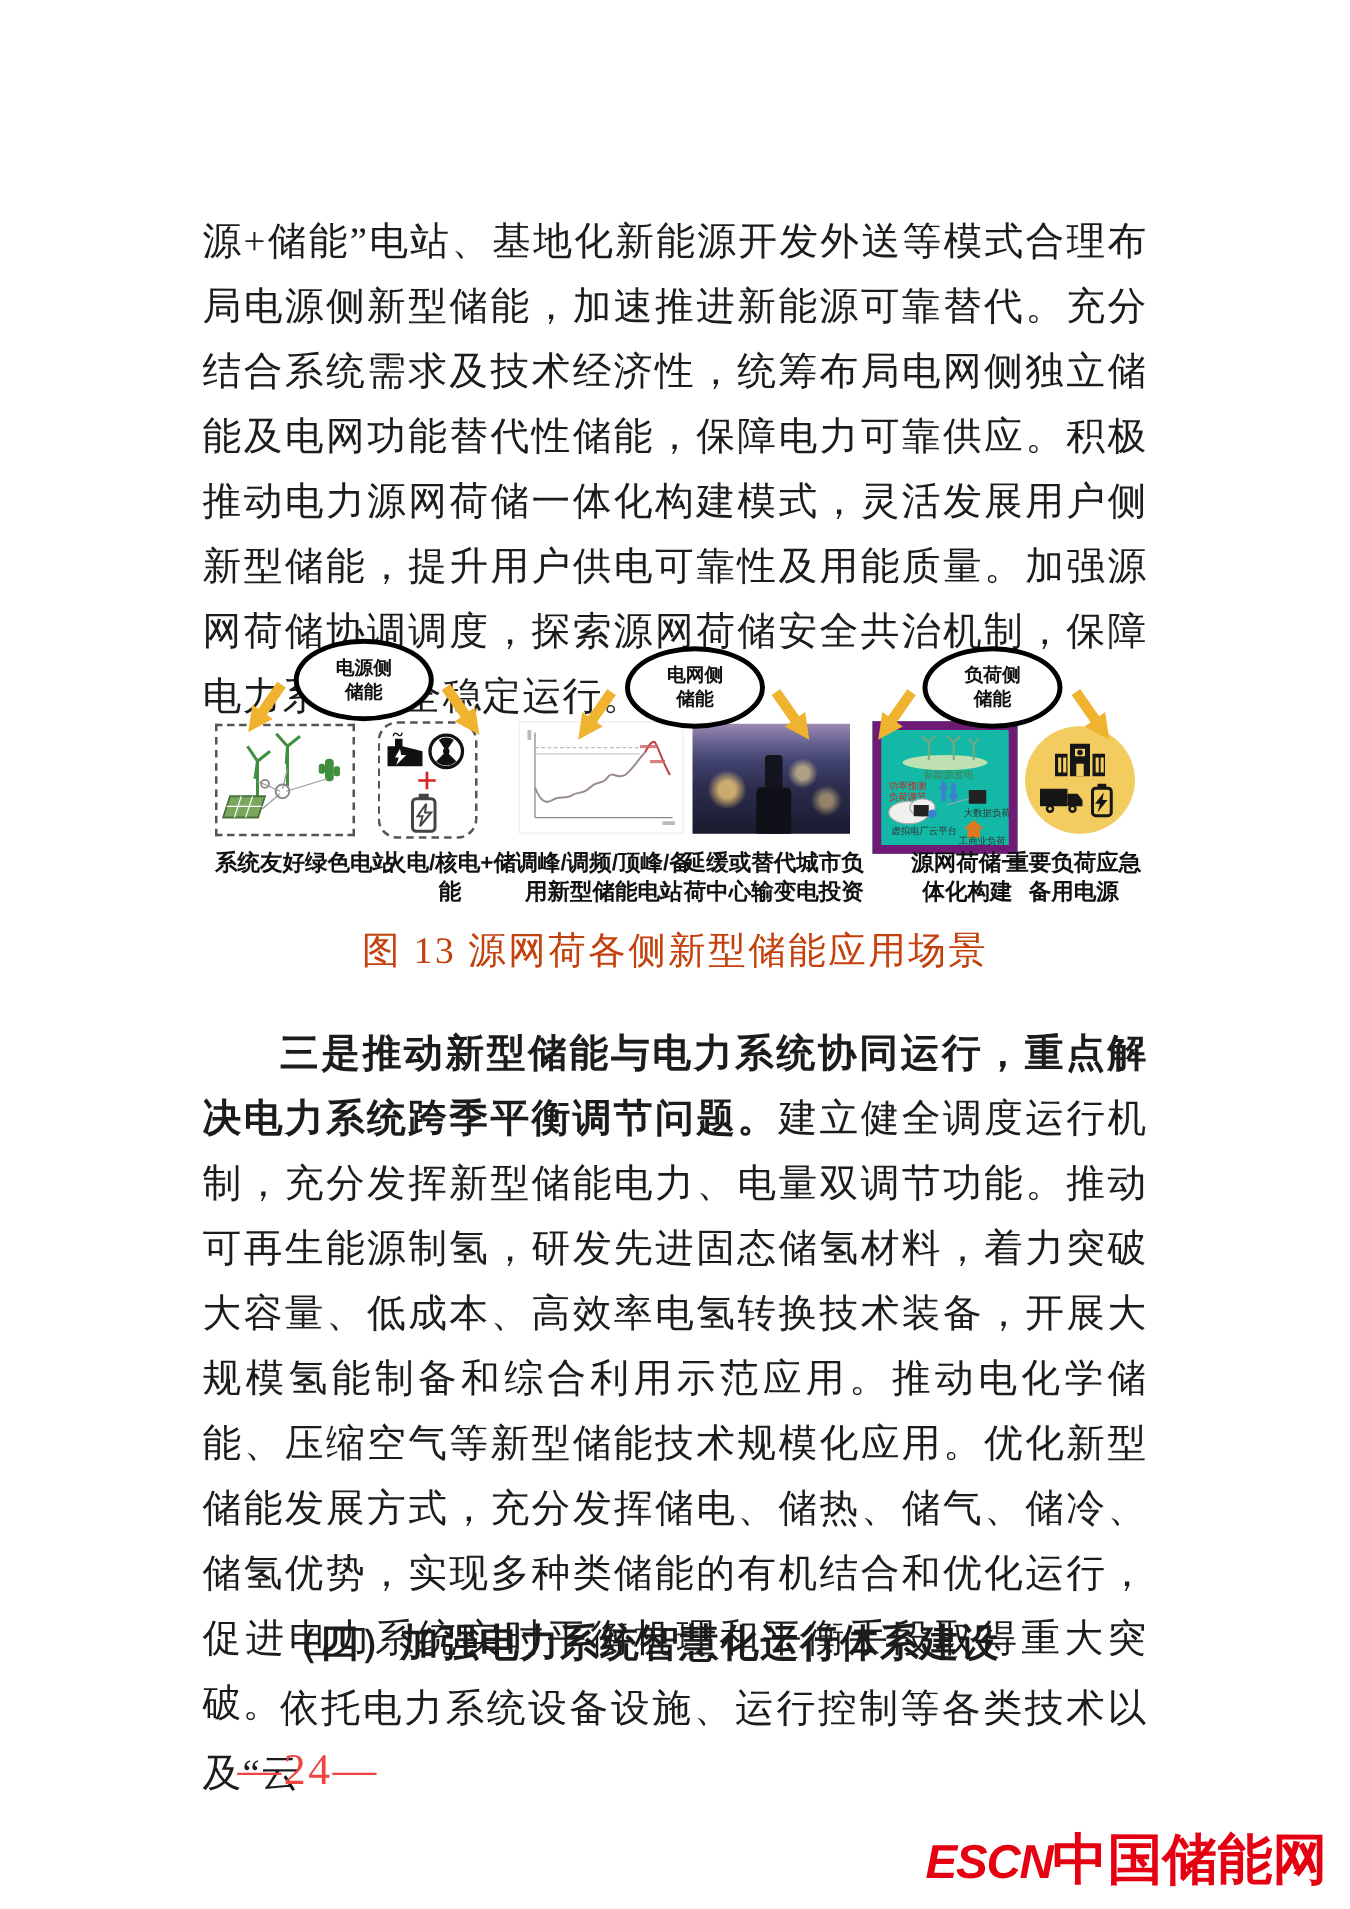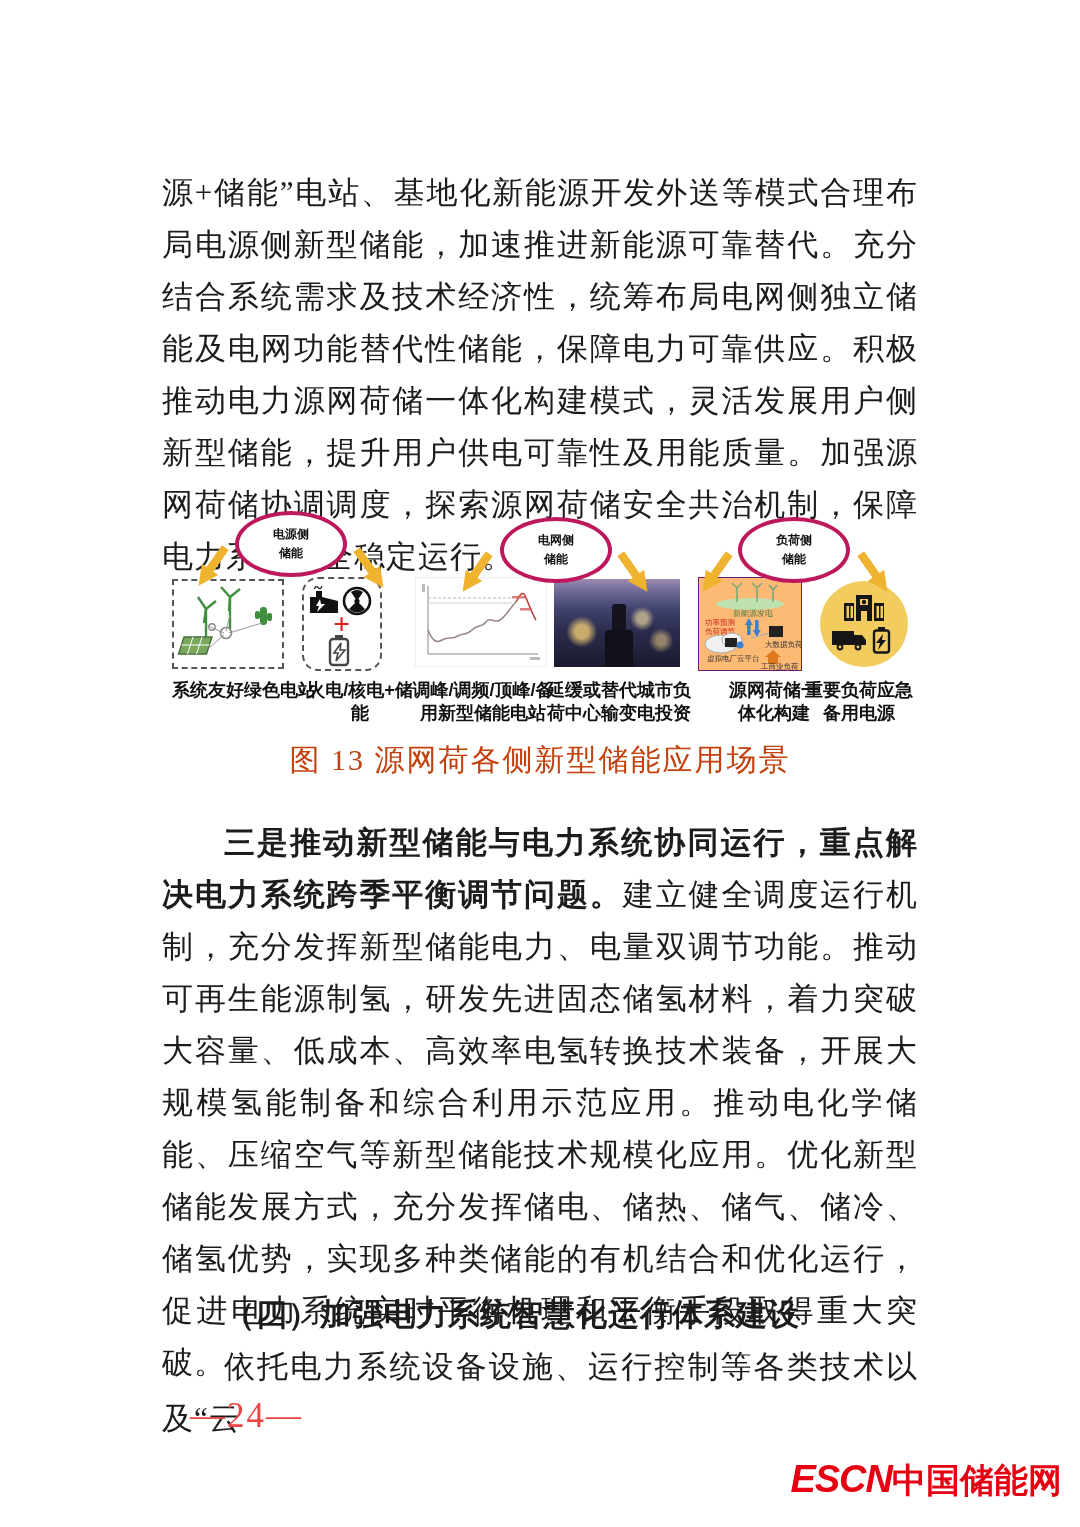--- a/index.html
+++ b/index.html
@@ -4,50 +4,50 @@
 <style>
   html,body{margin:0;padding:0;}
   body{width:1080px;height:1527px;background:#ffffff;position:relative;overflow:hidden;
        font-family:"Liberation Serif",serif;color:#1c1c1c;}
   .para{position:absolute;left:162px;width:756px;font-size:31px;line-height:52px;
         text-align:justify;letter-spacing:1px;}
   .indent{text-indent:2em;}
   .bold{font-weight:700;}
   
   #figure{position:absolute;left:160px;top:503px;width:762px;height:232px;}
-  .oval{position:absolute;width:104px;height:58px;border:4px solid #be185d;border-radius:50%;
+  .oval{position:absolute;width:104px;height:58px;border:4px solid #000000;border-radius:50%;
         background:#fff;display:flex;flex-direction:column;align-items:center;justify-content:center;
-        font-family:"Liberation Sans",sans-serif;font-weight:700;font-size:12px;line-height:19px;
+        font-family:"Liberation Sans",sans-serif;font-weight:700;font-size:15px;line-height:19px;
         color:#111;z-index:2;}
   .arrow{position:absolute;width:46px;height:50px;z-index:1;}
   .imgbox{position:absolute;}
   .dashed{border:2px dashed #555;}
   .cap{position:absolute;top:176px;font-family:"Liberation Sans",sans-serif;font-weight:700;
        font-size:18px;line-height:23px;color:#111;text-align:center;}
   .photo{background:
      radial-gradient(circle at 22% 60%, rgba(255,214,120,.75) 0 6%, transparent 14%),
      radial-gradient(circle at 70% 45%, rgba(255,230,160,.6) 0 5%, transparent 12%),
      radial-gradient(circle at 48% 75%, rgba(255,190,90,.55) 0 4%, transparent 10%),
      radial-gradient(circle at 85% 70%, rgba(255,220,140,.5) 0 4%, transparent 10%),
      linear-gradient(180deg,#9b8bb0 0%,#6a6594 16%,#41436e 34%,#2c2d4e 58%,#191a2e 100%);
      position:relative;overflow:hidden;}
   .tower{position:absolute;left:46%;top:28%;width:14px;height:72%;background:#14141f;
          border-radius:3px 3px 0 0;}
   .tower:before{content:"";position:absolute;left:-7px;top:26px;width:28px;height:100%;
          background:#101018;border-radius:4px 4px 0 0;}
   .circle-img{background:#F2CC5E;border-radius:50%;display:flex;align-items:center;justify-content:center;}
-  .netbox{background:#fdba74;border:1px solid #701a75;}
+  .netbox{background:#14b8a6;border:7px solid #701a75;}
   .chartbox{background:#ffffff;border:1px solid #eee;}
   #figcap{position:absolute;left:0;top:740px;width:1080px;text-align:center;
           font-size:30px;color:#c2410c;letter-spacing:2px;}
   #pagenum{position:absolute;left:190px;top:1396px;font-size:35px;color:#ef4444;letter-spacing:2px;}
   #logo{position:absolute;right:18px;top:1458px;font-family:"Liberation Sans",sans-serif;
         color:#E60112;white-space:nowrap;}
   #logo .latin{font-weight:900;font-style:italic;font-size:38px;letter-spacing:-1px;}
-  #logo .cn{font-weight:900;font-size:34px;letter-spacing:0;}
+  #logo .cn{font-weight:900;font-size:44px;letter-spacing:0;}
   .tinytxt{font-family:"Liberation Sans",sans-serif;}
 </style>
 </head>
 <body>
 
 <p class="para" style="top:136px;">
   <span>源+储能”电站、基地化新能源开发外送等模式合理布局电源侧新型储能，加速推进新能源可靠替代。充分结合系统需求及技术经济性，统筹布局电网侧独立储能及电网功能替代性储能，保障电力可靠供应。积极推动电力源网荷储一体化构建模式，灵活发展用户侧新型储能，提升用户供电可靠性及用能质量。加强源网荷储协调调度，探索源网荷储安全共治机制，保障电力系统安全稳定运行。</span>
 </p>
 
 <div id="figure">

